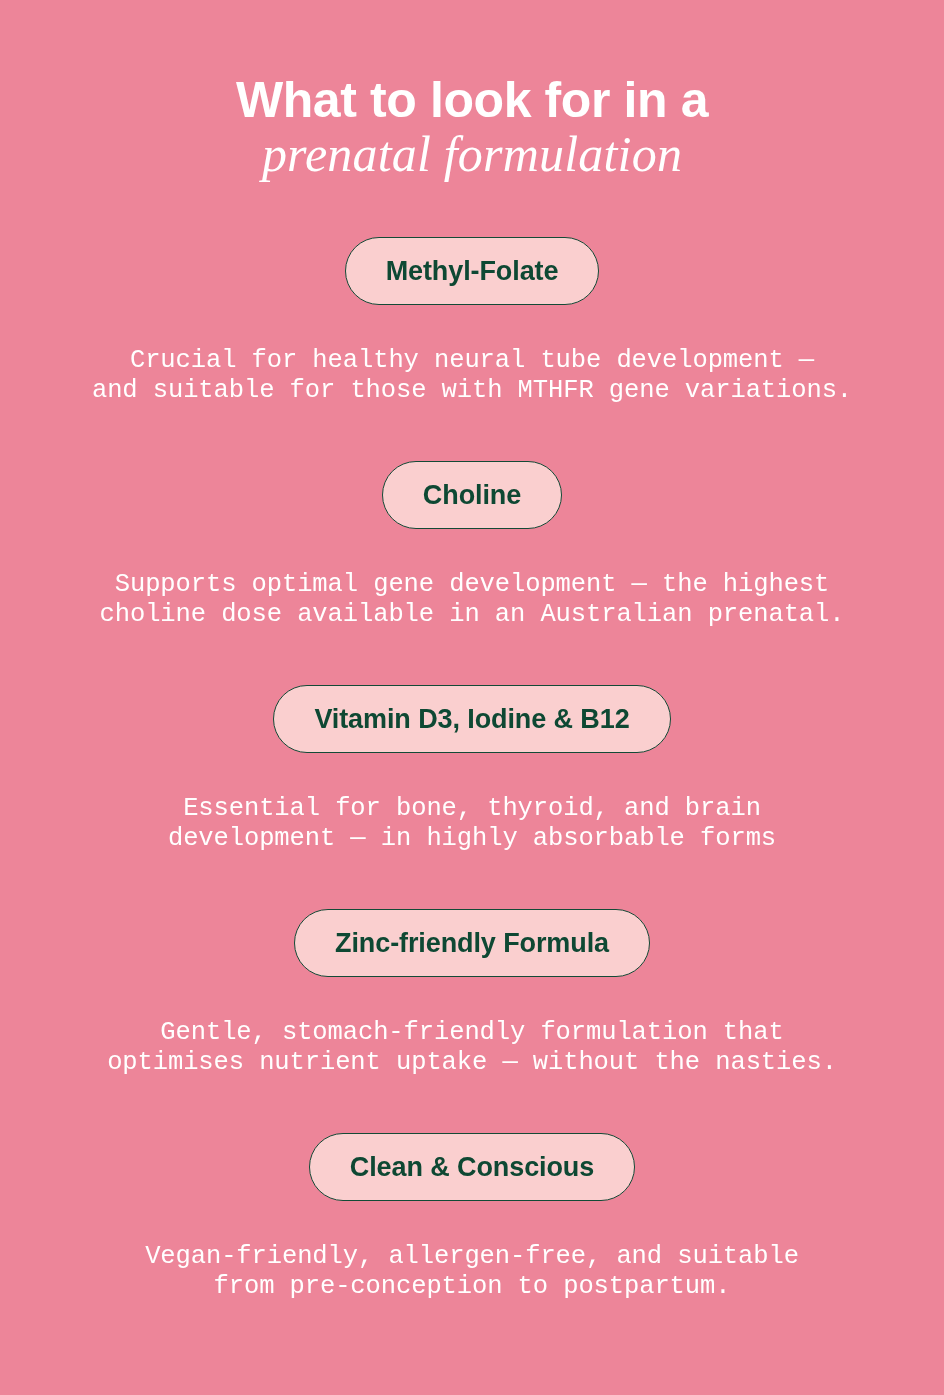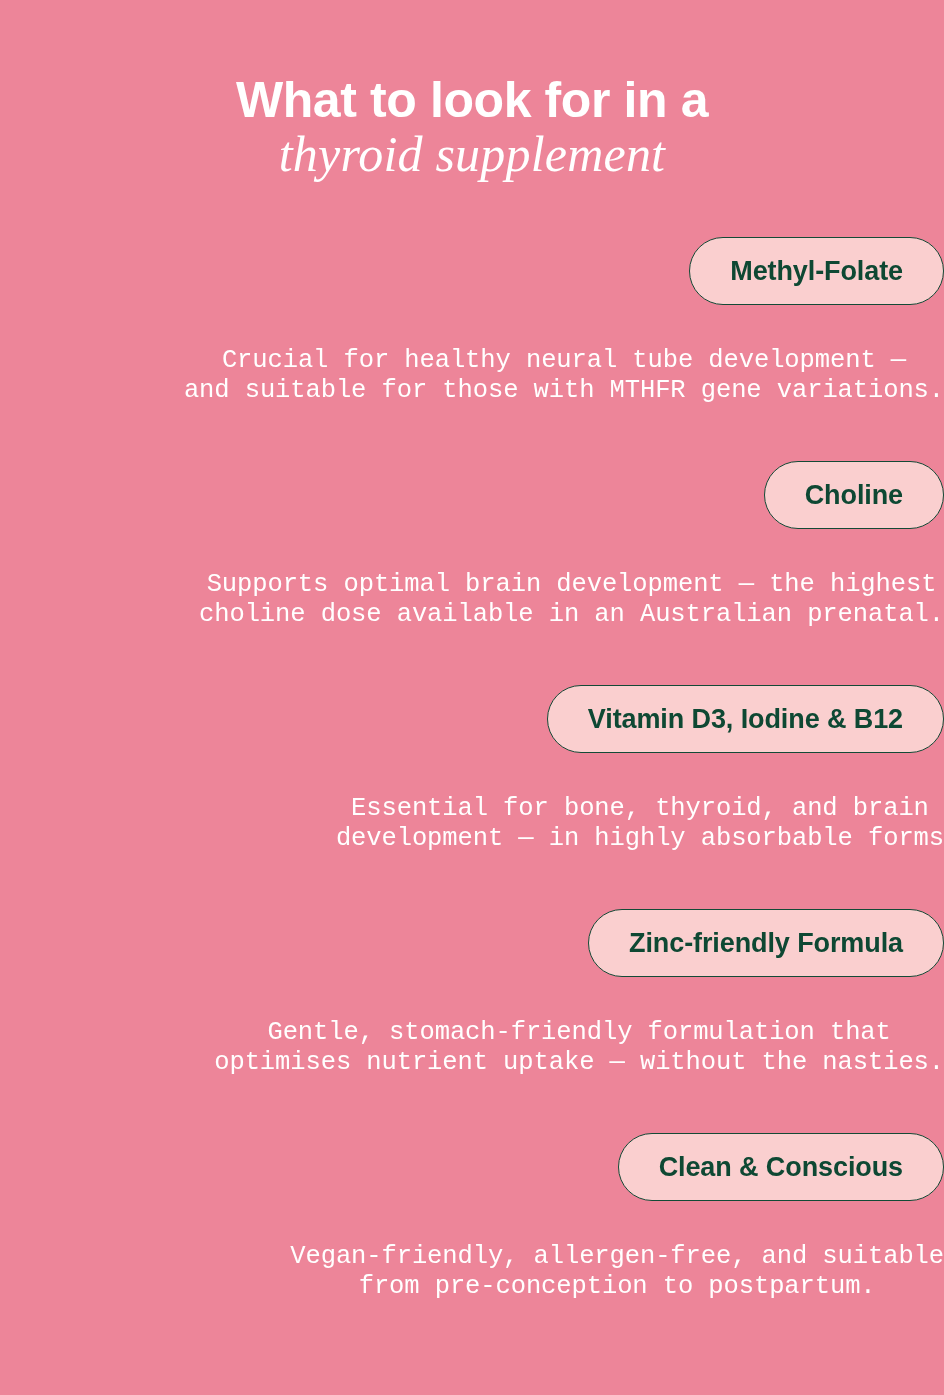--- a/index.html
+++ b/index.html
@@ -60,21 +60,21 @@
     display: flex;
     flex-direction: column;
     align-items: center;
     margin-top: 30px;
   }
 
   .feature {
     width: 100%;
     display: flex;
     flex-direction: column;
-    align-items: flex-end;
+    align-items: center;
   }
 
   .feature + .feature { margin-top: 30px; }
 
   .pill {
     display: inline-flex;
     align-items: center;
     justify-content: center;
     height: 68px;
     padding: 0 40px;
@@ -103,34 +103,34 @@
     white-space: pre-line;
   }
 </style>
 </head>
 <body>
 
 <div class="poster">
 
   <div class="title-block">
     <span class="title-line-1">What to look for in a</span>
-    <span class="title-line-2">thyroid supplement</span>
+    <span class="title-line-2">prenatal formulation</span>
   </div>
 
   <div class="features">
 
     <div class="feature">
       <div class="pill">Methyl-Folate</div>
       <div class="feature-desc">Crucial for healthy neural tube development —
 and suitable for those with MTHFR gene variations.</div>
     </div>
 
     <div class="feature">
       <div class="pill">Choline</div>
-      <div class="feature-desc">Supports optimal brain development — the highest
+      <div class="feature-desc">Supports optimal gene development — the highest
 choline dose available in an Australian prenatal.</div>
     </div>
 
 
     <div class="feature">
       <div class="pill">Vitamin D3, Iodine &amp; B12</div>
       <div class="feature-desc">Essential for bone, thyroid, and brain
 development — in highly absorbable forms</div>
     </div>
 

